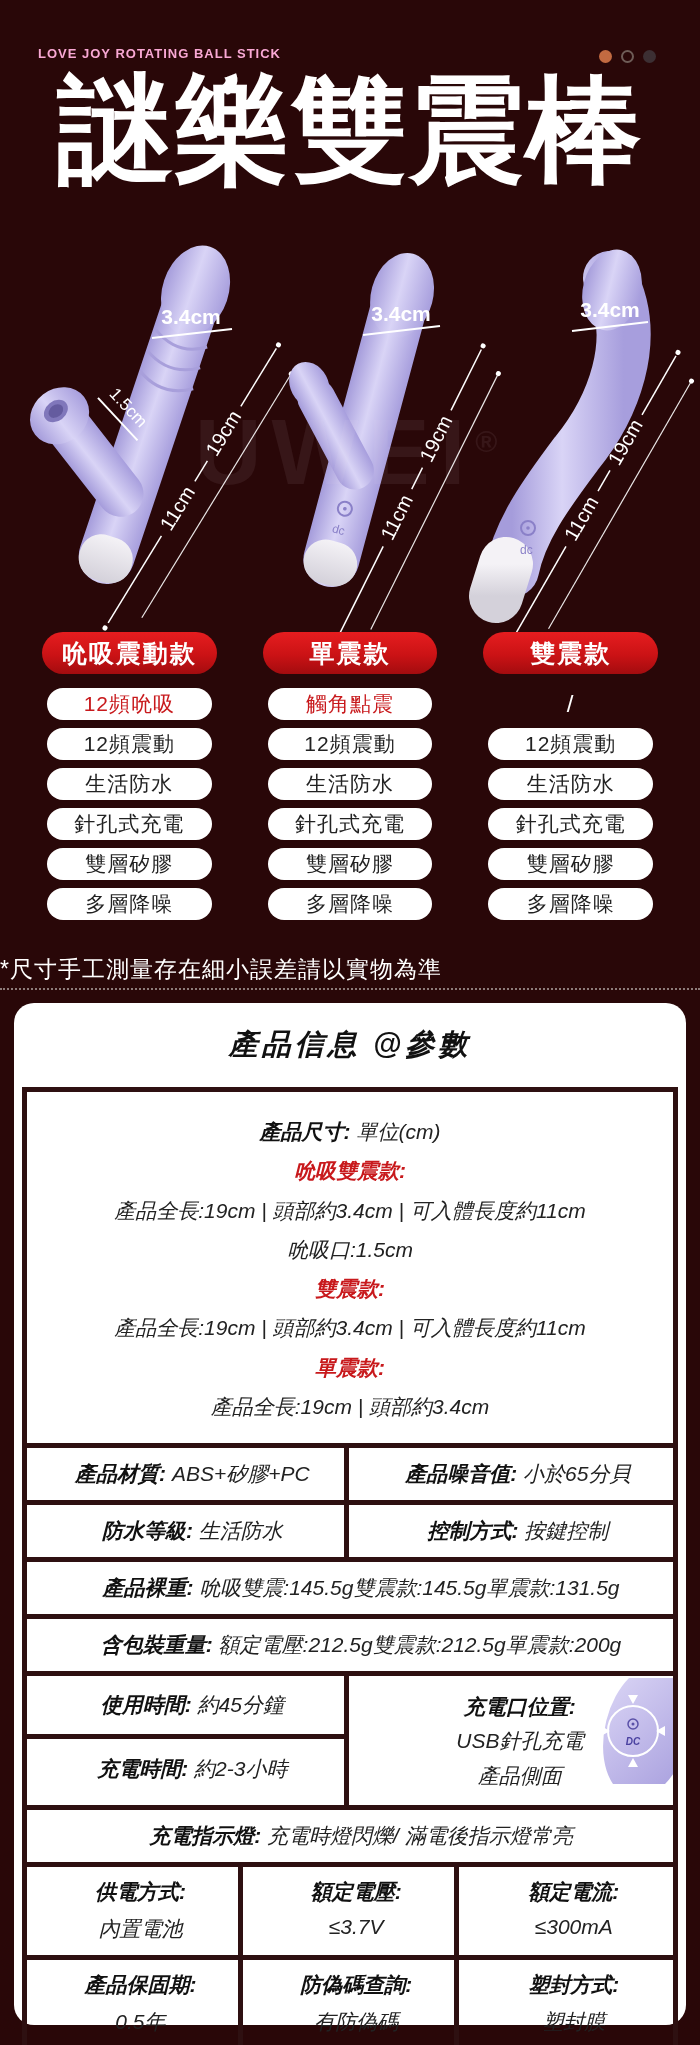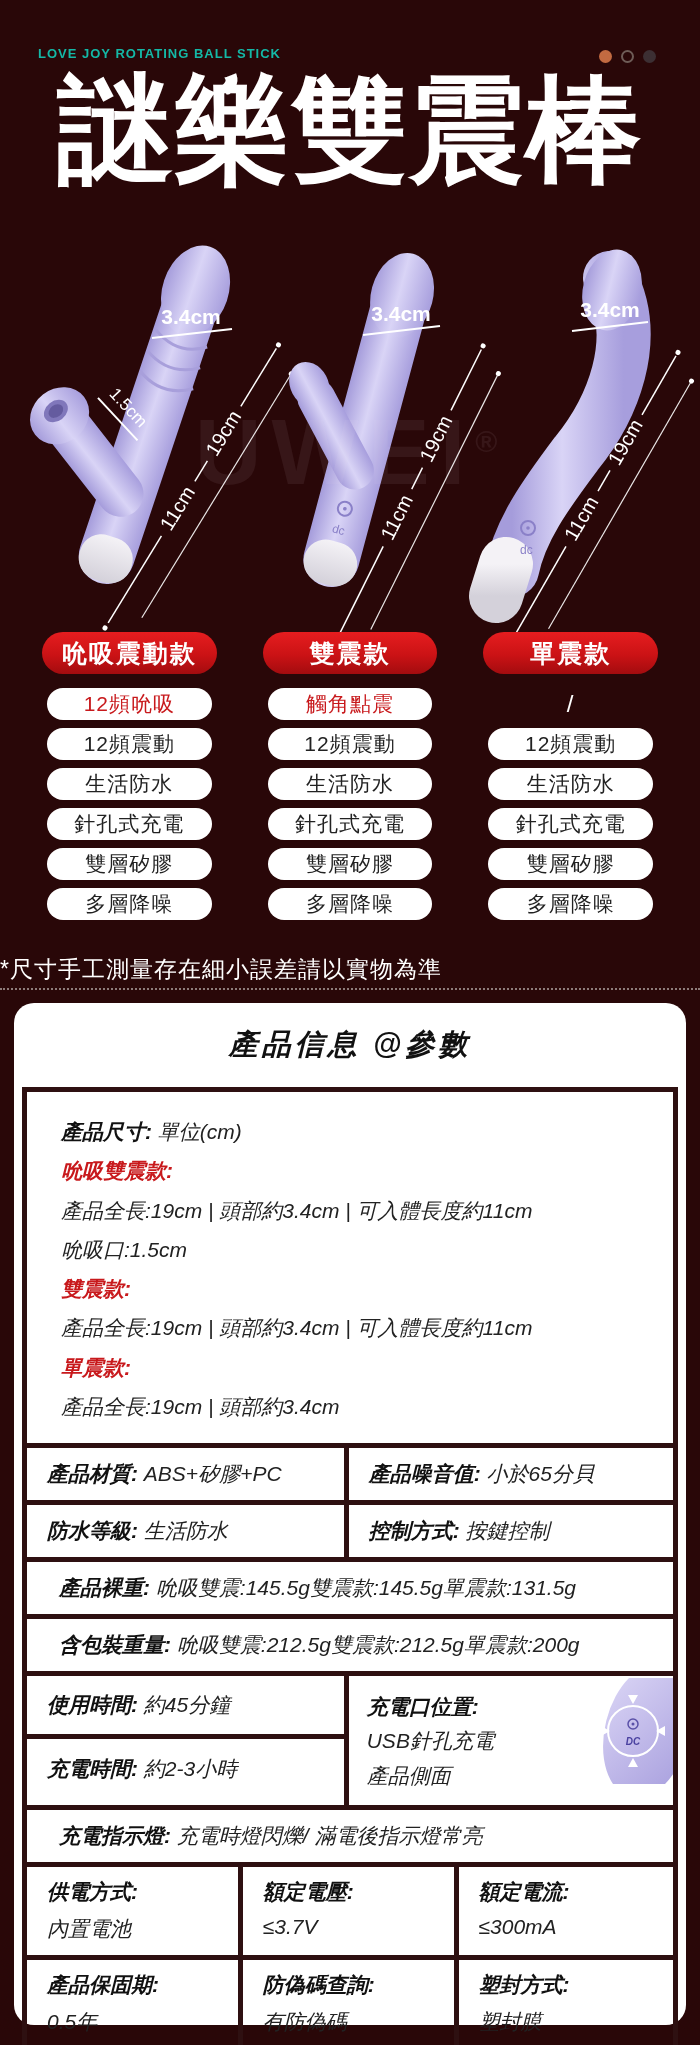--- a/index.html
+++ b/index.html
@@ -4,21 +4,21 @@
 <style>
   html,body{margin:0;padding:0;}
   body{
     width:700px;height:2045px;position:relative;overflow:hidden;
     background:#290708;
     font-family:"Liberation Sans","DejaVu Sans",sans-serif;
   }
   
   .brand{
     position:absolute;top:46px;left:38px;
-    color:#14b8a6;font-size:13px;font-weight:700;letter-spacing:1px;
+    color:#f9a8d4;font-size:13px;font-weight:700;letter-spacing:1px;
   }
   .dots{position:absolute;top:50px;right:44px;display:flex;gap:9px;}
   .dot{width:13px;height:13px;border-radius:50%;}
   .dot.active{background:#c26a41;}
   .dot.ring{background:transparent;border:2px solid #6e5c57;width:9px;height:9px;}
   .dot.dim{background:#3c2f33;}
   .big-title{
     position:absolute;top:70px;left:0;width:700px;
     text-align:center;color:#ffffff;font-size:116px;font-weight:900;
     letter-spacing:1px;line-height:1.05;white-space:nowrap;
@@ -62,21 +62,21 @@
     position:absolute;top:1003px;left:14px;width:672px;height:1022px;
     background:#ffffff;border-radius:20px;box-sizing:border-box;font-style:italic;
   }
   .panel-title{
     height:84px;display:flex;align-items:center;justify-content:center;
     font-size:29px;font-weight:800;color:#111;letter-spacing:4px;
   }
   .spec{margin:0 8px;border:5px solid #2e1011;}
   .spec .row{border-top:5px solid #2e1011;}
   .spec .row:first-child{border-top:none;}
-  .txt{font-size:21px;color:#222;}
+  .txt{font-size:21px;color:#222;text-align:center;}
   b.lab{font-weight:700;color:#111;}
   .red{color:#c8191c;font-weight:700;}
   .sec-size{padding:14px 34px 10px 34px;}
   .sec-size .ln{margin:13px 0;line-height:1.25;}
   .flexrow{display:flex;}
   .c-left{width:49.8%;border-right:5px solid #2e1011;box-sizing:border-box;}
   .c-right{flex:1;}
   .cell{padding:12px 6px 12px 20px;}
   .rowfull{padding:12px 10px 12px 32px;}
   .blk-left-top{padding:15px 6px 15px 20px;border-bottom:5px solid #2e1011;}
@@ -195,22 +195,22 @@
       <line x1="28" y1="26" x2="312" y2="26" stroke-width="1.2" opacity="0.9"></line>
       <circle cx="314" cy="26" r="2.5" stroke="none"></circle>
     </g>
   </g>
 </svg>
 
 <div class="watermark"><span>UWEI</span><sup>®</sup></div>
 
 <div class="cols variants">
   <div class="variant">吮吸震動款</div>
+  <div class="variant">單震款</div>
   <div class="variant">雙震款</div>
-  <div class="variant">單震款</div>
 </div>
 
 <div class="cols pillcols">
   <div>
     <div class="pill hl">12頻吮吸</div>
     <div class="pill">12頻震動</div>
     <div class="pill">生活防水</div>
     <div class="pill">針孔式充電</div>
     <div class="pill">雙層矽膠</div>
     <div class="pill">多層降噪</div>
@@ -268,21 +268,21 @@
       <div class="c-right cell txt">
         <b class="lab">控制方式:</b> <span>按鍵控制</span>
       </div>
     </div>
 
     <div class="row rowfull txt">
       <b class="lab">產品裸重:</b> <span>吮吸雙震:145.5g雙震款:145.5g單震款:131.5g</span>
     </div>
 
     <div class="row rowfull txt">
-      <b class="lab">含包裝重量:</b> <span>吮吸雙震:212.5g雙震款:212.5g單震款:200g</span>
+      <b class="lab">含包裝重量:</b> <span>額定電壓:212.5g雙震款:212.5g單震款:200g</span>
     </div>
 
     <div class="row flexrow">
       <div class="c-left">
         <div class="blk-left-top txt">
           <b class="lab">使用時間:</b> <span>約45分鐘</span>
         </div>
         <div class="blk-left-bot txt">
           <b class="lab">充電時間:</b> <span>約2-3小時</span>
         </div>

